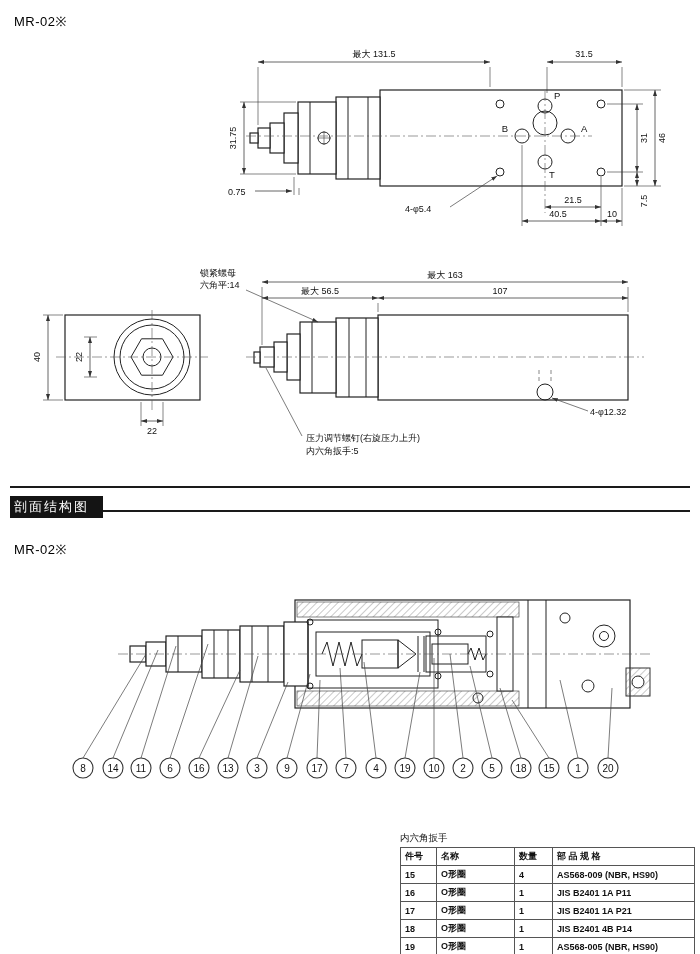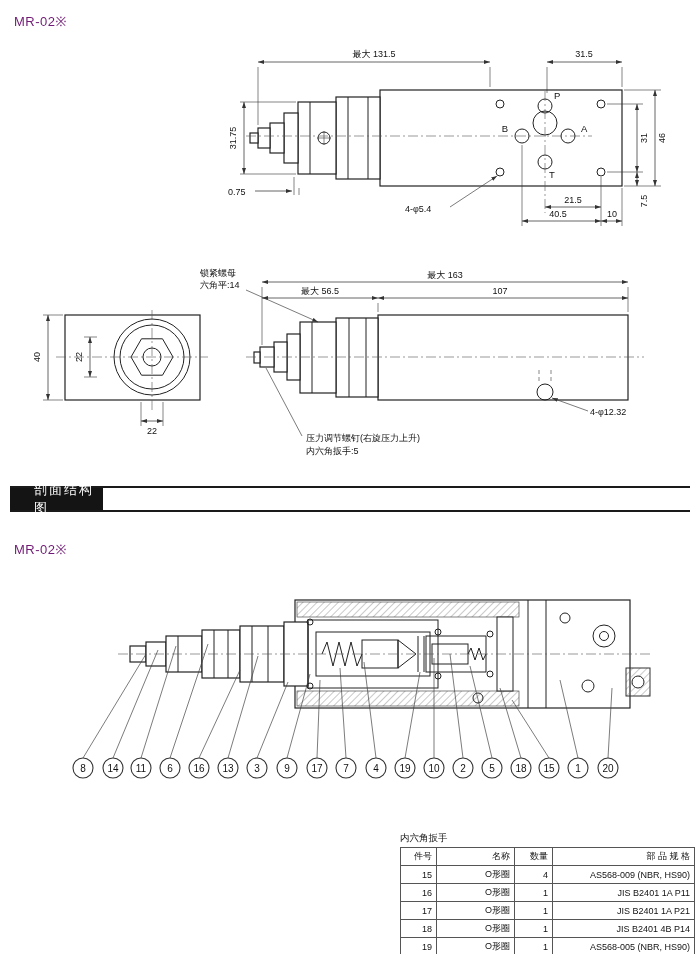--- a/index.html
+++ b/index.html
@@ -1,41 +1,41 @@
 <!DOCTYPE html>
 <html><head>
 <meta charset="utf-8">
 <style>
   * { margin:0; padding:0; box-sizing:border-box; }
   body { background:#fff; font-family:"Liberation Sans", sans-serif; }
   .page { position:relative; width:700px; height:954px; background:#ffffff; overflow:hidden; }
   .abs { position:absolute; }
-  .model-label { position:absolute; font-size:13px; color:#701a75; letter-spacing:0.5px; }
+  .model-label { position:absolute; font-size:13px; color:#000000; letter-spacing:0.5px; }
   svg text { font-family:"Liberation Sans", sans-serif; }
   .dtx { font-size:9px; fill:#111; }
   .ptx { font-size:9.5px; fill:#111; }
   .ntx { font-size:9px; fill:#111; }
   .out  { stroke:#222; stroke-width:1.2; fill:#fff; }
   .out2 { stroke:#222; stroke-width:1; fill:none; }
   .dim  { stroke:#333; stroke-width:0.75; fill:none; }
   .ext  { stroke:#333; stroke-width:0.6; fill:none; }
   .ldr  { stroke:#444; stroke-width:0.7; fill:none; }
   .cl   { stroke:#555; stroke-width:0.6; stroke-dasharray:10 3 2 3; fill:none; }
   .hid  { stroke:#555; stroke-width:0.7; stroke-dasharray:4 3; fill:none; }
   .bln  { fill:#fff; stroke:#333; stroke-width:1.1; }
   .btx  { font-size:10px; fill:#111; }
   .section-bar { position:absolute; left:10px; top:486px; width:680px; height:26px;
                  border-top:2px solid #1a1a1a; border-bottom:2px solid #1a1a1a; }
-  .section-label { position:absolute; left:0; top:0; height:100%; width:93px; background:#141414;
-                   color:#fff; font-size:13px; display:flex; align-items:center; padding-left:24px;
+  .section-label { position:absolute; left:0; top:8px; height:100%; width:93px; background:#141414;
+                   color:#fff; font-size:13px; display:flex; align-items:center; padding-left:4px;
                    letter-spacing:2px; }
   .seal-wrap { position:absolute; left:400px; top:832px; }
   .seal-title { font-size:9.5px; color:#111; margin-bottom:2px; }
   .seal-table { border-collapse:collapse; font-size:9px; color:#111; }
-  .seal-table th, .seal-table td { border:1px solid #555; padding:2px 4px; text-align:right; font-weight:normal; height:13px; }
+  .seal-table th, .seal-table td { border:1px solid #555; padding:2px 4px; text-align:left; font-weight:bold; height:13px; }
   .c1 { width:36px; } .c2 { width:78px; } .c3 { width:38px; } .c4 { width:142px; }
 </style>
 </head>
 <body>
 
 <div class="page">
 
   <div class="model-label" style="left:14px; top:12px;">MR-02※</div>
 
   <svg class="abs" style="left:0; top:35px;" width="700" height="218" viewBox="0 0 700 218">

